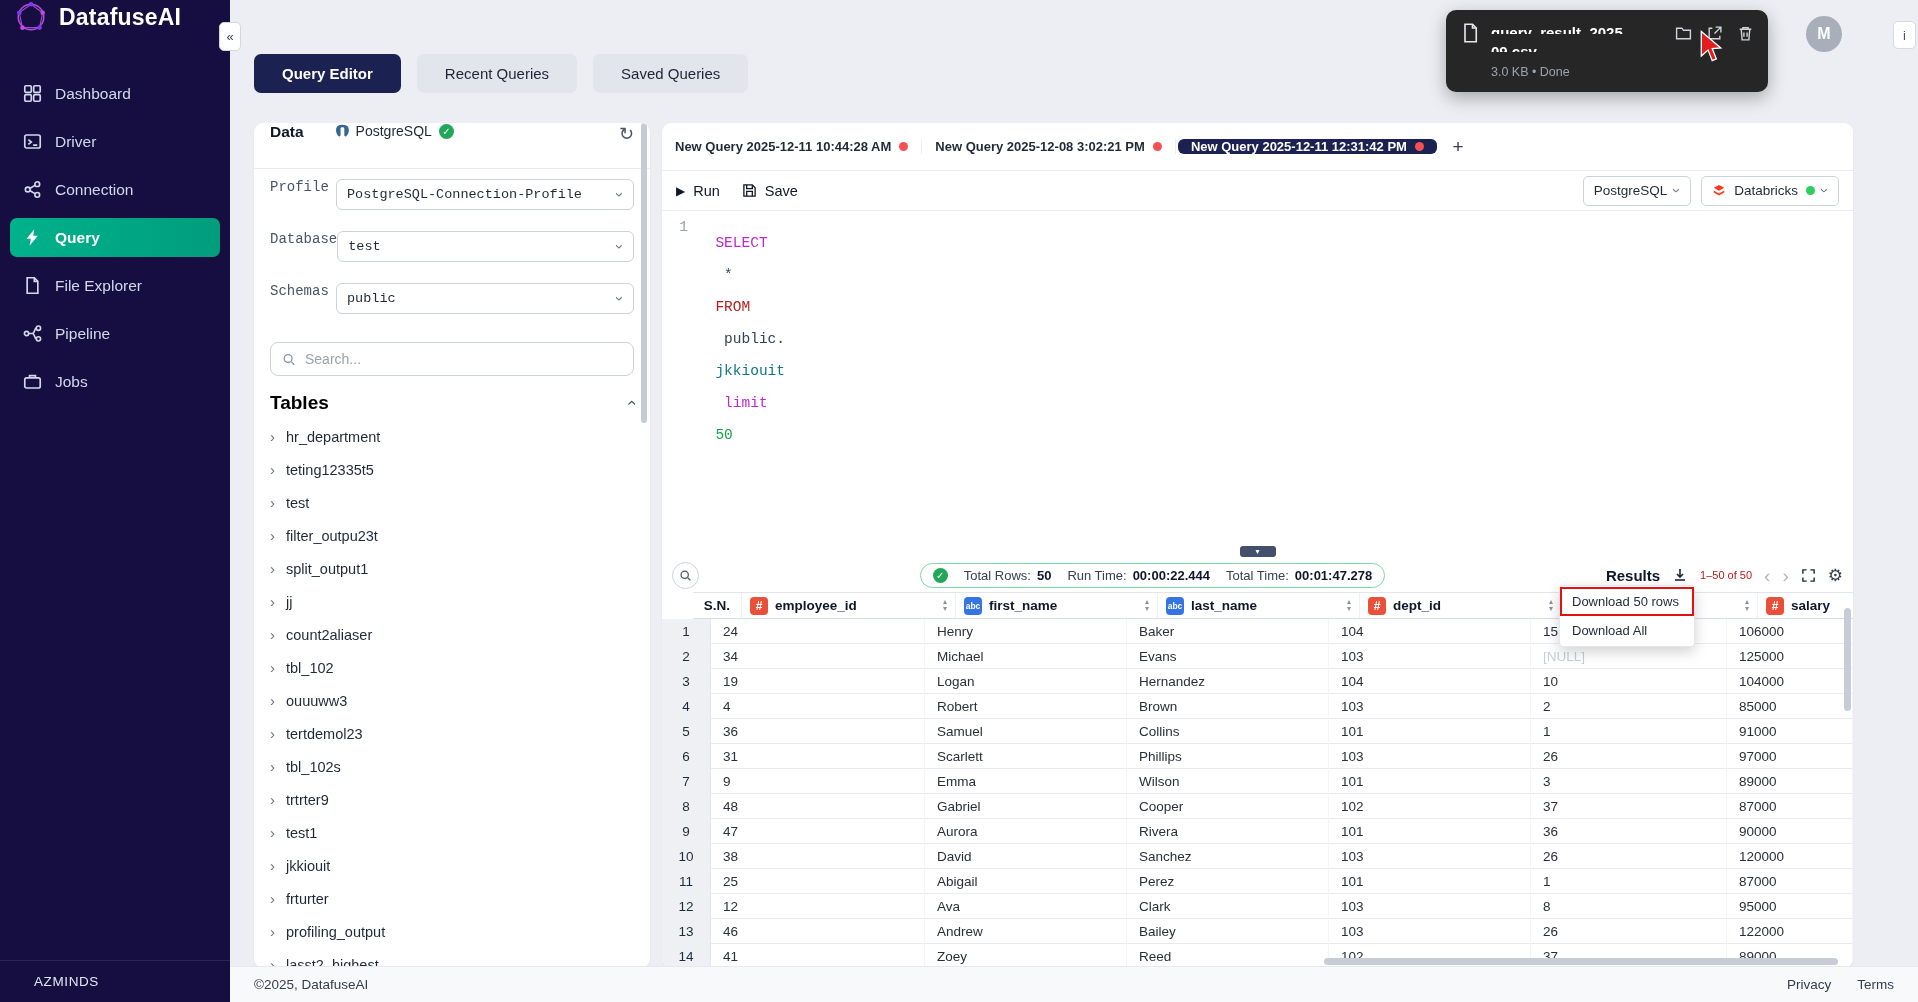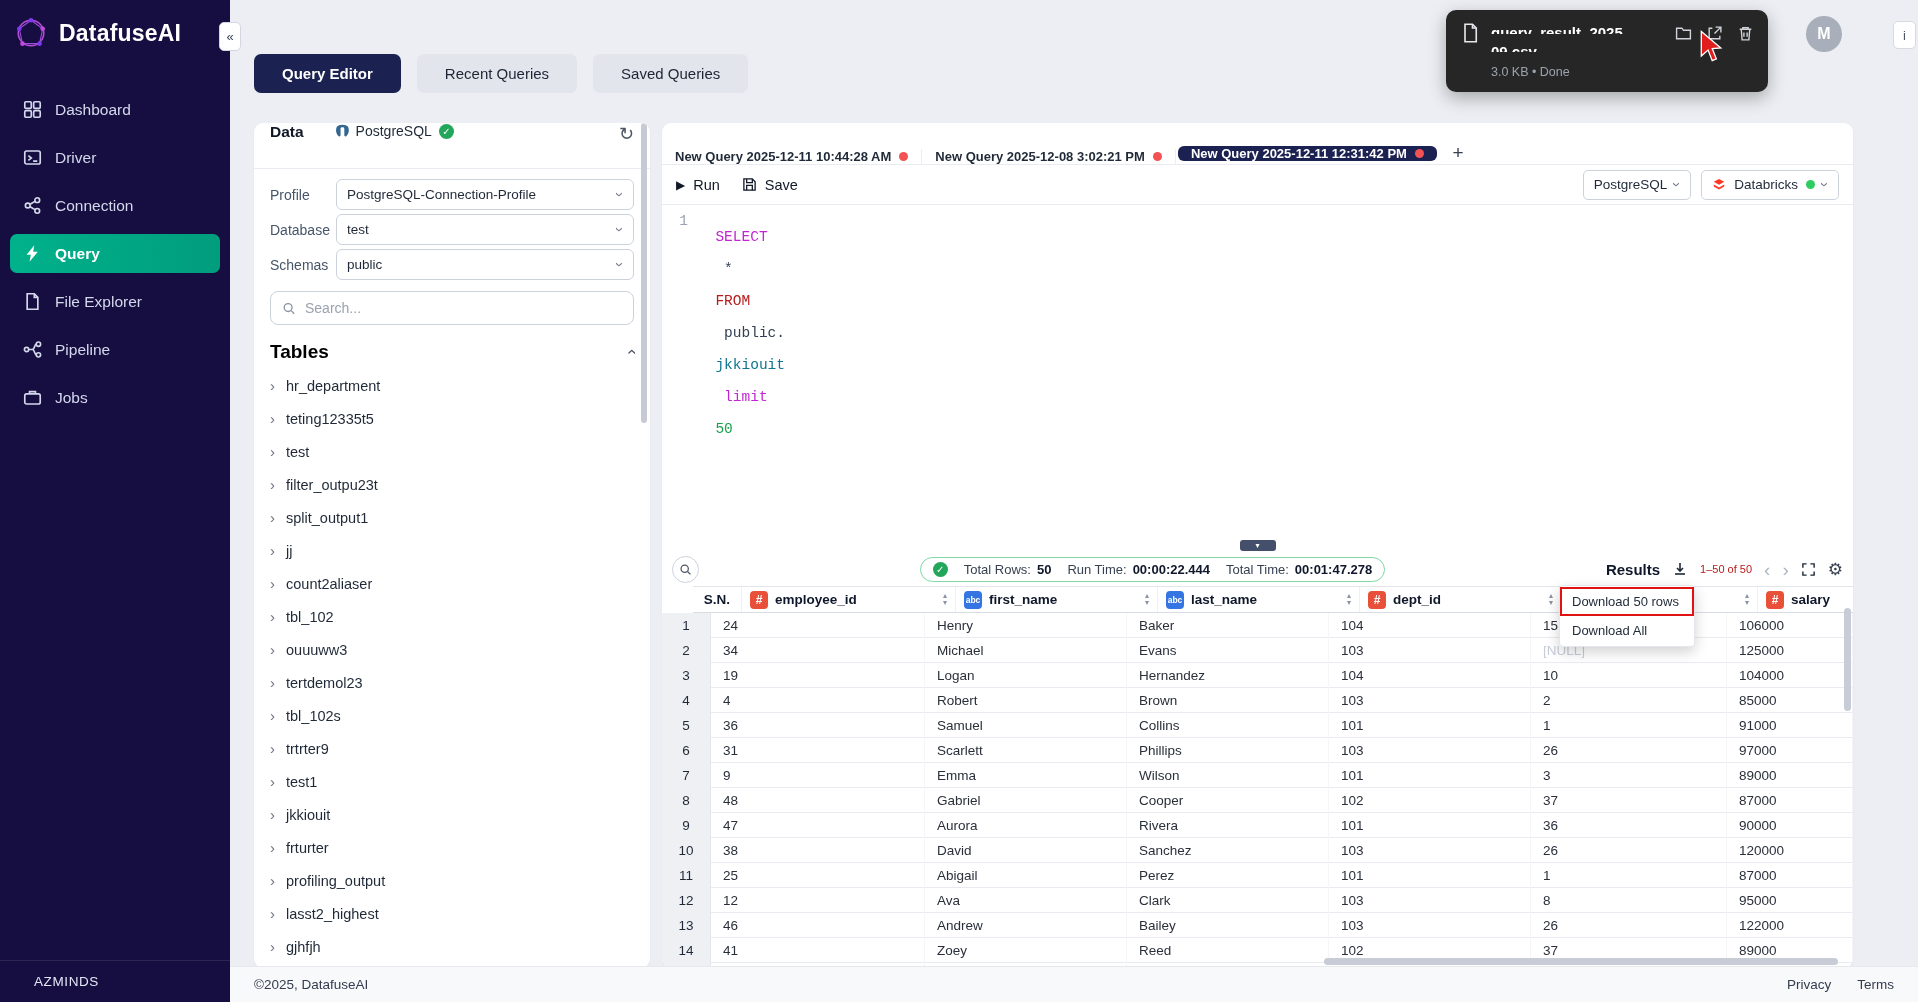--- a/index.html
+++ b/index.html
@@ -2,21 +2,21 @@
 <html><head>
 <meta charset="utf-8">
 <style>
   * { margin:0; padding:0; box-sizing:border-box; }
   html,body { width:1918px; height:1002px; }
   body { font-family:"Liberation Sans", sans-serif; background:#eceef3; overflow:hidden; position:relative; color:#1f2937; }
   svg { display:block; }
 
   
   .sidebar { position:absolute; left:0; top:0; width:230px; height:1002px; background:#160e40; color:#d8dcf0; display:flex; flex-direction:column; z-index:5; }
-  .logo { display:flex; align-items:center; gap:11px; padding:16px 14px 14px; }
+  .logo { display:flex; align-items:center; gap:11px; padding:0 14px 14px; }
   .logo-text { font-size:23px; font-weight:bold; color:#fff; letter-spacing:.2px; }
   .nav { padding:26px 10px 0; display:flex; flex-direction:column; gap:9px; }
   .nav-item { display:flex; align-items:center; gap:13px; padding:10px 13px; border-radius:7px; font-size:15.5px; color:#d4d8ec; cursor:pointer; }
   .nav-item.active { background:linear-gradient(90deg,#00b28b,#009d7d); color:#fff; font-weight:bold; }
   .nav-ic { width:19px; height:19px; flex:0 0 auto; }
   .sidebar-footer { margin-top:auto; height:42px; display:flex; align-items:center; padding-left:34px; font-size:13.5px; letter-spacing:.6px; color:#e2e6f4; border-top:1px solid rgba(255,255,255,.10); }
 
   .collapse-btn { position:absolute; left:219px; top:22px; width:22px; height:29px; background:#fff; border:1px solid #d2d6e0; border-radius:5px; display:flex; align-items:center; justify-content:center; font-size:13px; color:#39415a; z-index:6; cursor:pointer; }
 
   
@@ -29,38 +29,38 @@
   .data-card { position:absolute; left:254px; top:123px; width:396px; height:845px; overflow:hidden; }
   .editor-card { position:absolute; left:662px; top:123px; width:1191px; height:845px; display:flex; flex-direction:column; overflow:hidden; }
 
   
   .dp-header { height:46px; display:flex; align-items:flex-start; padding:0 16px; border-bottom:1px solid #e9ebf0; }
   .dp-title { font-size:15.5px; font-weight:bold; color:#101828; }
   .dp-badge { display:flex; align-items:center; gap:7px; margin-left:30px; font-size:14px; color:#1f2937; }
   .gcheck { width:15px; height:15px; border-radius:50%; background:#21a65a; color:#fff; font-size:10px; display:flex; align-items:center; justify-content:center; }
   .refresh { margin-left:auto; font-size:18px; color:#4b5563; cursor:pointer; }
   .dp-form { padding:10px 16px 0; }
-  .dp-row { display:flex; align-items:center; justify-content:space-between; margin-bottom:4px; }
+  .dp-row { display:flex; justify-content:space-between; margin-bottom:21px;font-family:Liberation Mono, monospace; }
   .dp-label { font-size:14px; color:#475569; }
   .select { width:298px; height:31px; border:1px solid #ccd2dc; border-radius:6px; background:#fff; display:flex; align-items:center; justify-content:space-between; padding:0 10px; font-size:13.5px; color:#1f2937; cursor:pointer; }
   .cdown { display:inline-block; transform:rotate(90deg); color:#6b7280; font-size:15px; line-height:1; }
   .dp-search { padding:7px 16px 8px; position:relative; }
   .dp-search svg { position:absolute; left:28px; top:50%; transform:translateY(-54%); color:#8a93a3; }
   .search-input { width:100%; height:34px; border:1px solid #ccd2dc; border-radius:8px; padding:0 10px 0 34px; font-size:14px; color:#1f2937; outline:none; font-family:"Liberation Sans",sans-serif; }
   .search-input::placeholder { color:#9aa2b1; }
   .dp-tables-head { display:flex; align-items:center; justify-content:space-between; padding:8px 16px 4px; }
   .dp-tables-title { font-size:19px; font-weight:bold; color:#000000; }
   .chev-up { display:inline-block; transform:rotate(-90deg); color:#4b5563; font-size:17px; cursor:pointer; }
   .dp-list { position:relative; overflow:hidden; height:600px; padding:2px 8px 0; }
   .titem { display:flex; align-items:center; gap:11px; padding:8px 8px; font-size:14.5px; color:#1f2937; cursor:pointer; }
   .titem .chev { color:#6b7280; font-size:15px; }
   .dp-thumb { position:absolute; right:3px; top:0; width:6px; height:300px; background:#c5cad4; border-radius:3px; }
 
   
-  .qtabs { height:42px; border-bottom:1px solid #e9ebf0; display:flex; align-items:flex-end; flex:0 0 auto; }
+  .qtabs { height:48px; border-bottom:1px solid #e9ebf0; display:flex; align-items:center; flex:0 0 auto; }
   .qtab { display:flex; align-items:center; gap:8px; padding:0 13px; font-size:13px; font-weight:600; color:#1f2937; border-right:1px solid #eceef2; cursor:pointer; white-space:nowrap; }
   .qtab.active { background:#1b2150; color:#fff; border-radius:6px; margin:3px 2px; border-right:none; }
   .rdot { width:9px; height:9px; border-radius:50%; background:#f25252; flex:0 0 auto; }
   .addtab { width:38px; display:flex; align-items:center; justify-content:center; font-size:19px; color:#374151; cursor:pointer; }
 
   
   .qtoolbar { height:40px; border-bottom:1px solid #e9ebf0; display:flex; align-items:center; padding:0 14px; gap:22px; flex:0 0 auto; }
   .tool-btn { display:flex; align-items:center; gap:8px; font-size:14.5px; color:#111827; cursor:pointer; }
   .play { font-size:12px; color:#111827; }
   .tb-right { margin-left:auto; display:flex; align-items:center; gap:10px; }

